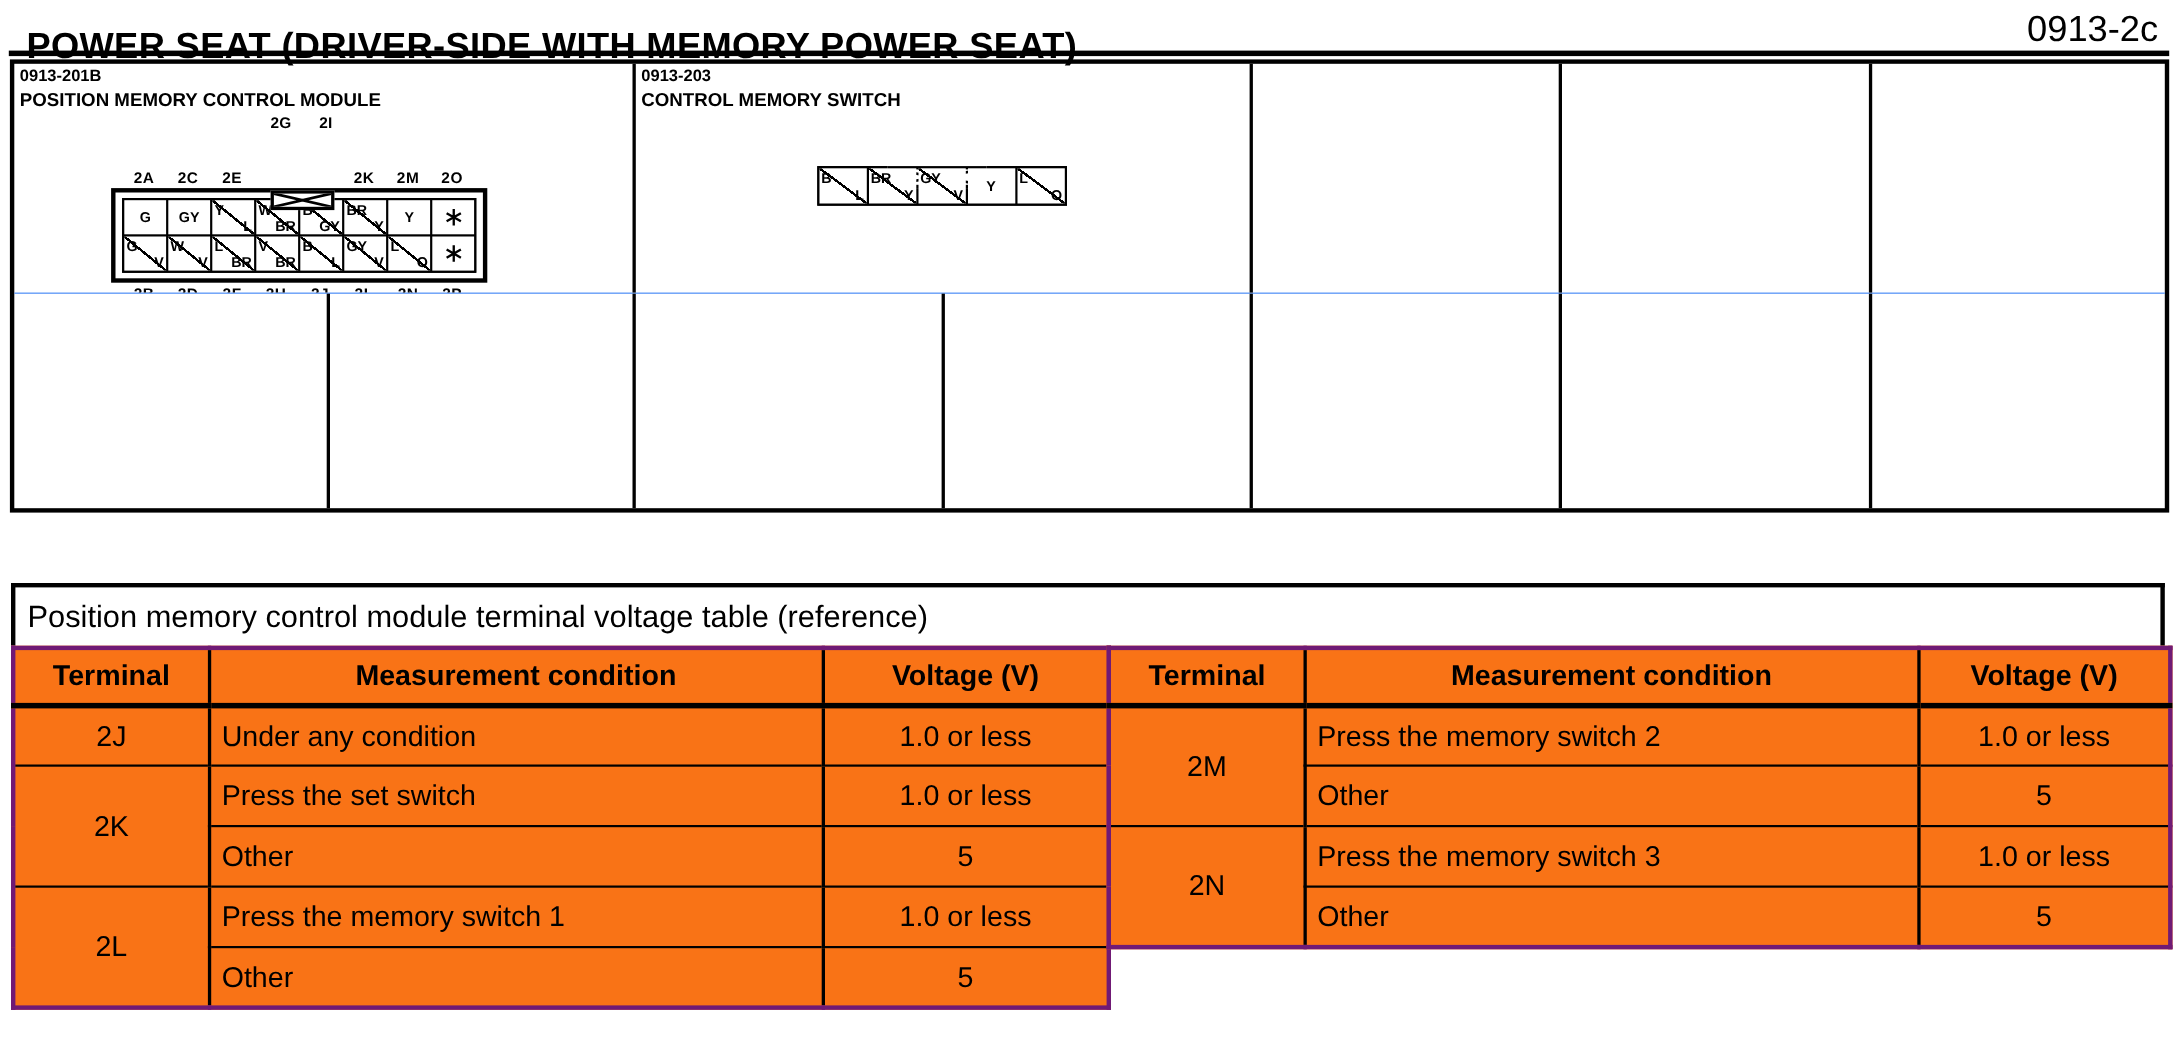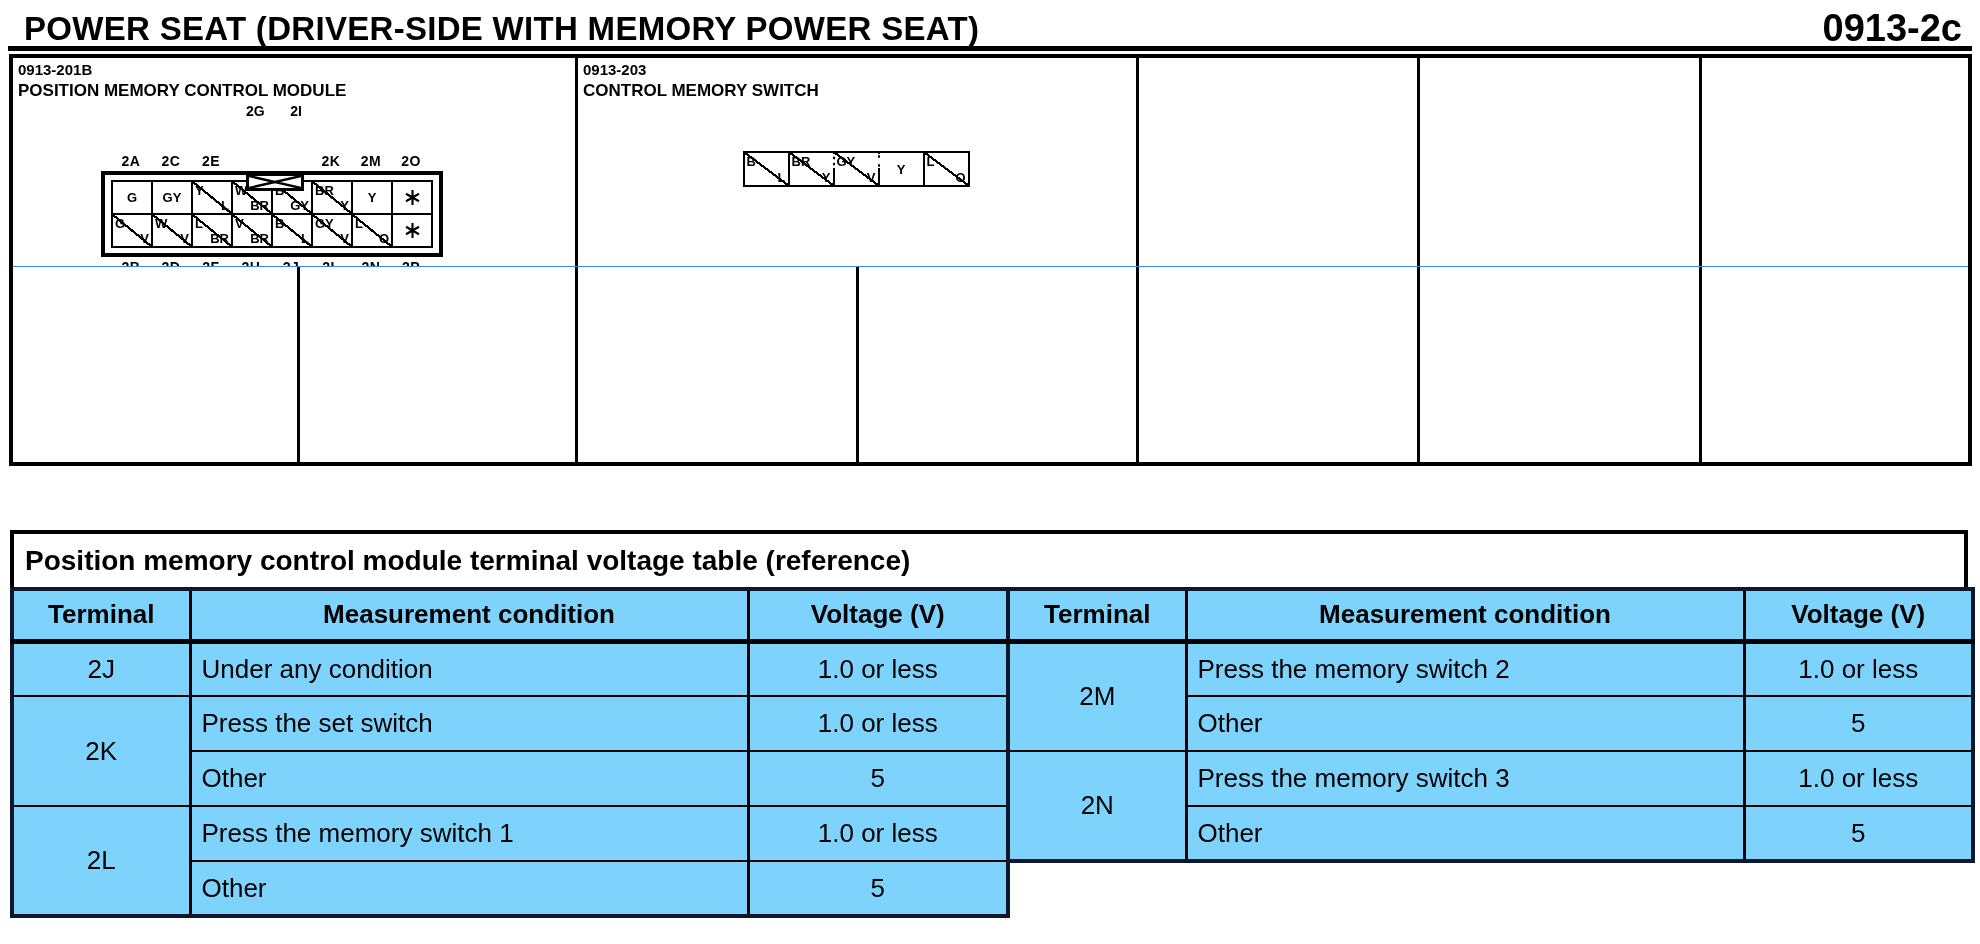--- a/index.html
+++ b/index.html
@@ -3,22 +3,22 @@
 <meta charset="utf-8">
 <style>
   html,body{margin:0;padding:0;background:#fff;}
   body{
     width:1980px;height:944px;overflow:hidden;position:relative;
     font-family:"Liberation Sans",sans-serif;color:#000;
     -webkit-font-smoothing:antialiased;
   }
   
   .page-header{position:relative;height:51px;}
-  .page-title{position:absolute;left:24px;top:10px;font-size:33px;font-weight:bold;letter-spacing:.3px;white-space:nowrap;text-align:center;}
-  .page-code{position:absolute;right:18px;top:7px;font-size:38px;font-weight:bold;}
+  .page-title{position:absolute;left:24px;top:23px;font-size:33px;font-weight:bold;letter-spacing:.3px;white-space:nowrap;text-align:center;}
+  .page-code{position:absolute;right:18px;top:7px;font-size:33px;font-weight:normal;}
   .title-rule{position:absolute;left:8px;right:8px;bottom:0;height:5px;background:#000;}
 
   
   .fig-table{margin:3px 8px 0 9px;width:1963px;border:4px solid #000;box-sizing:border-box;background:#fff;}
   .fig-row{display:flex;}
   .fig-row1{height:208px;border-bottom:1px solid #3b82f6;}
   .fig-row2{height:195px;}
   .fig-cell{box-sizing:border-box;border-right:3px solid #000;overflow:hidden;position:relative;}
   .fig-cell:last-child{border-right:none;flex:1;}
   .fc-r1-1{width:565px;} .fc-r1-2{width:561px;} .fc-r1-3{width:281px;} .fc-r1-4{width:282px;}
@@ -52,23 +52,23 @@
   .pin .pa{position:absolute;left:2px;top:2px;}
   .pin .pb{position:absolute;right:2px;bottom:1px;}
   .pin.star{display:flex;align-items:center;justify-content:center;}
   .switch-graphic{margin:50px auto 0;width:229px;}
   .switch-crossbox{left:64px;top:0;width:90px;height:20px;}
   .switch-row{margin-top:20px;}
 
   
   .vt-section{margin:64px 0 0 10px;width:1958px;}
   .vt-titlebar{box-sizing:border-box;border:4px solid #000;border-bottom:none;height:57px;
-               display:flex;align-items:center;padding-left:11px;font-size:28px;font-weight:bold;background:#fff;margin-top:38px;}
+               display:flex;align-items:center;padding-left:11px;font-size:28px;font-weight:normal;background:#fff;margin-top:38px;}
   .vt-tables{display:flex;align-items:flex-start;}
-  table.vt{border-collapse:collapse;table-layout:fixed;background:#7dd3fc;border:4px solid #0f172a;}
+  table.vt{border-collapse:collapse;table-layout:fixed;background:#f97316;border:4px solid #701a75;}
   table.vt-left{width:996px;}
   table.vt-right{width:965px;margin-left:-4px;}
   table.vt th{box-sizing:border-box;border:3px solid #000;border-bottom-width:5px;height:52px;
               font-size:26px;font-weight:bold;text-align:center;padding:0;}
   table.vt td{box-sizing:border-box;border:3px solid #000;border-top-width:2px;border-bottom-width:2px;
               height:55px;font-size:26px;padding:0;text-align:center;vertical-align:middle;}
   table.vt td.cond{text-align:left;padding-left:10px;}
 </style>
 </head>
 <body>

